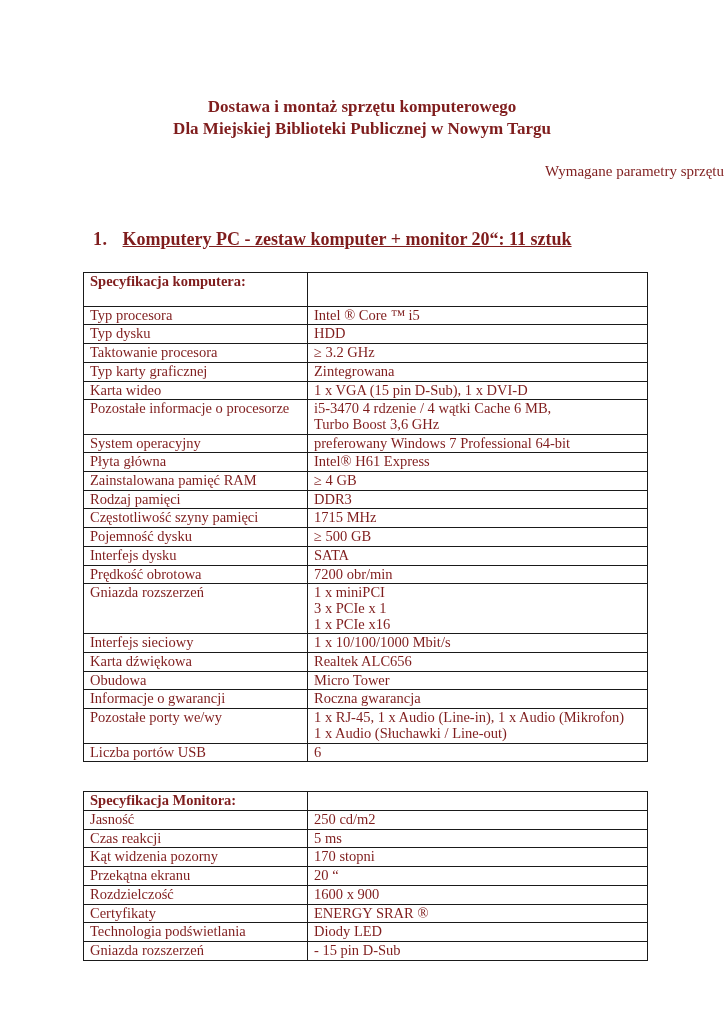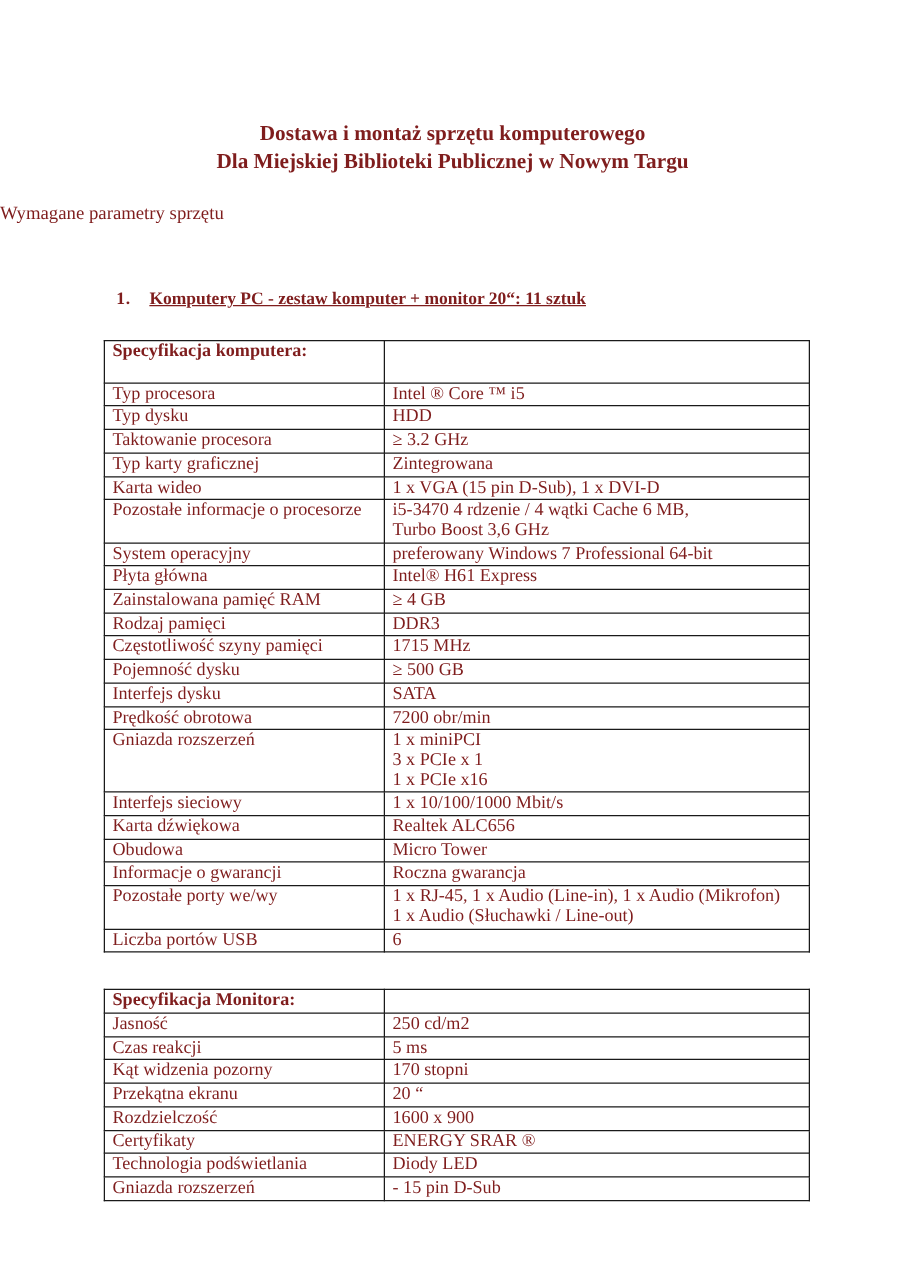--- a/index.html
+++ b/index.html
@@ -15,29 +15,29 @@
     overflow: hidden;
     margin-top: 16px;
   }
   .title {
     text-align: center;
     font-weight: bold;
     font-size: 17px;
     line-height: 22px;
   }
   .subtitle {
-    text-align: left;
+    text-align: right;
     font-size: 15px;
     line-height: 18px;
     margin-top: 22px;
     font-family: Liberation Serif, serif;
   }
   .heading {
     margin: 48px 0 0 93px;
-    font-size: 14px;
+    font-size: 18px;
     font-weight: bold;
     line-height: 23px;
     font-family: Liberation Serif, serif;
   }
   .heading .num { margin-right: 15px; letter-spacing: 0.5px; }
   .heading .htext { text-decoration: underline; }
   table.spec-table {
     border-collapse: collapse;
     table-layout: fixed;
     width: 564px;

